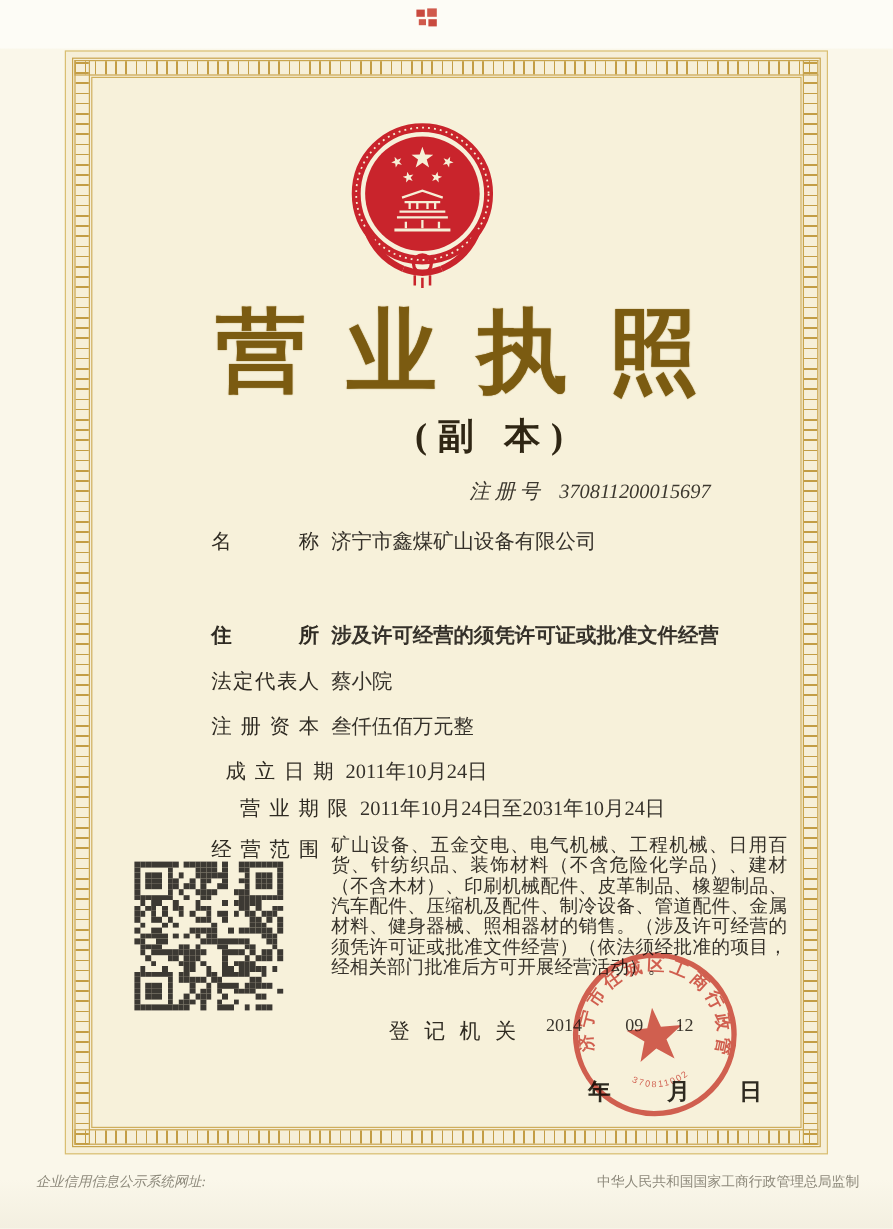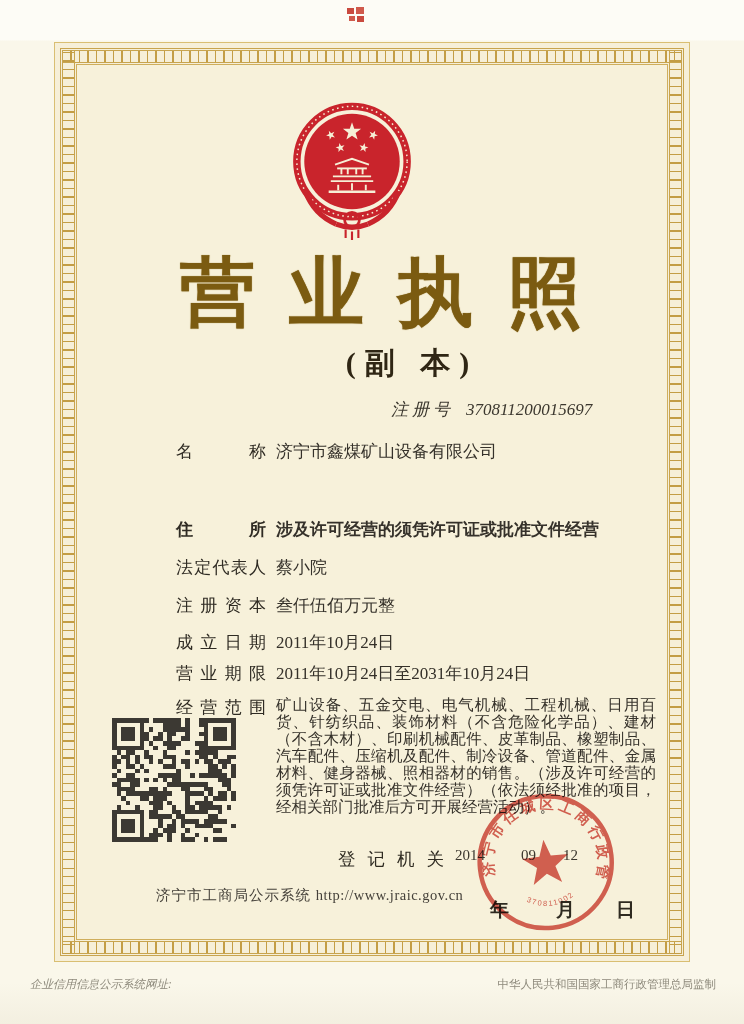--- a/index.html
+++ b/index.html
@@ -19,27 +19,27 @@
   .title{position:absolute;left:0;top:243px;width:744px;text-align:center;font-size:75px;font-weight:bold;color:#7b5b11;letter-spacing:34px;padding-left:52px;box-sizing:border-box;text-shadow:0 0 1px #8a6a1e;}
   .subtitle{position:absolute;left:0;top:343px;width:744px;text-align:center;font-size:30px;font-weight:bold;color:#2f2614;letter-spacing:9px;margin-left:40px;}
 
   .regline{position:absolute;left:391px;top:398px;font-size:17px;color:#3c382f;font-style:italic;}
   .regline .lbl{letter-spacing:4px;margin-right:12px;}
 
   .row{position:absolute;left:176px;display:flex;font-size:17px;color:#35312a;}
   .row .lbl{display:inline-block;width:90px;text-align:justify;text-align-last:justify;color:#2f2b23;flex:none;}
   .row .val{margin-left:10px;white-space:nowrap;}
   .r1{top:440px;} .r2{top:479px;} .r3{top:518px;font-weight:bold;} .r4{top:556px;}
-  .r5{top:594px;} .r6{top:631px;} .r7{top:662px;} .r8{top:696px;}
+  .r5{top:594px;} .r6{top:631px;margin-left:12px;} .r7{top:662px;margin-left:24px;} .r8{top:696px;}
   .r8 .val{white-space:normal;width:380px;font-size:15.5px;line-height:17px;text-align:justify;}
 
   .qr{position:absolute;left:112px;top:718px;width:124px;height:124px;display:grid;grid-template-columns:repeat(27,1fr);grid-template-rows:repeat(27,1fr);opacity:.88;}
   .qr .on{background:#23201c;}
 
-  .authority{position:absolute;left:338px;top:847px;font-size:17.5px;color:#2f2b22;}
+  .authority{position:absolute;left:324px;top:847px;font-size:17.5px;color:#2f2b22;}
   .authority .lbl{display:inline-block;width:106px;text-align:justify;text-align-last:justify;}
   .dnum{position:absolute;top:847px;font-size:15px;color:#3a362d;}
   .dunit{position:absolute;top:897px;font-size:19px;font-weight:bold;color:#2e2a20;}
 
   .publicity{position:absolute;left:156px;top:886px;font-size:14.5px;color:#45413a;letter-spacing:1px;}
   .publicity .url{font-family:"Liberation Serif","DejaVu Serif",serif;letter-spacing:.5px;}
 
   .footer{position:absolute;top:977px;font-size:11.5px;color:#8d897b;}
   .footer.fl{left:30px;font-style:italic;} .footer.fr{right:28px;}
 
@@ -869,24 +869,20 @@
   <div class="authority">
     <span class="lbl">登记机关</span>
   </div>
   <span class="dnum" style="left:455px;">2014</span>
   <span class="dnum" style="left:521px;">09</span>
   <span class="dnum" style="left:563px;">12</span>
   <span class="dunit" style="left:490px;">年</span>
   <span class="dunit" style="left:556px;">月</span>
   <span class="dunit" style="left:616px;">日</span>
 
-  <div class="publicity">
-    <span>济宁市工商局公示系统</span>
-    <span class="url">http://www.jraic.gov.cn</span>
-  </div>
 
   <svg class="seal" width="156" height="158" viewBox="0 0 156 158">
     <defs>
       <path id="sealArc" d="M30,98.4 A53,53 0 1 1 126,98.4" fill="none"></path>
       <path id="numArc" d="M52.8,112 A44,44 0 0 0 103.2,112" fill="none"></path>
     </defs>
     <circle cx="78" cy="76" r="66" fill="none" stroke="#d0463c" stroke-width="4.5"></circle>
     <use href="#st" transform="translate(78,78) scale(2.7)" fill="#d0463c"></use>
     <text font-size="14.5" font-weight="bold" fill="#d0463c" letter-spacing="3.6" font-family="Liberation Serif,serif">
       <textPath href="#sealArc" startOffset="7%">济宁市任城区工商行政管理局</textPath>

